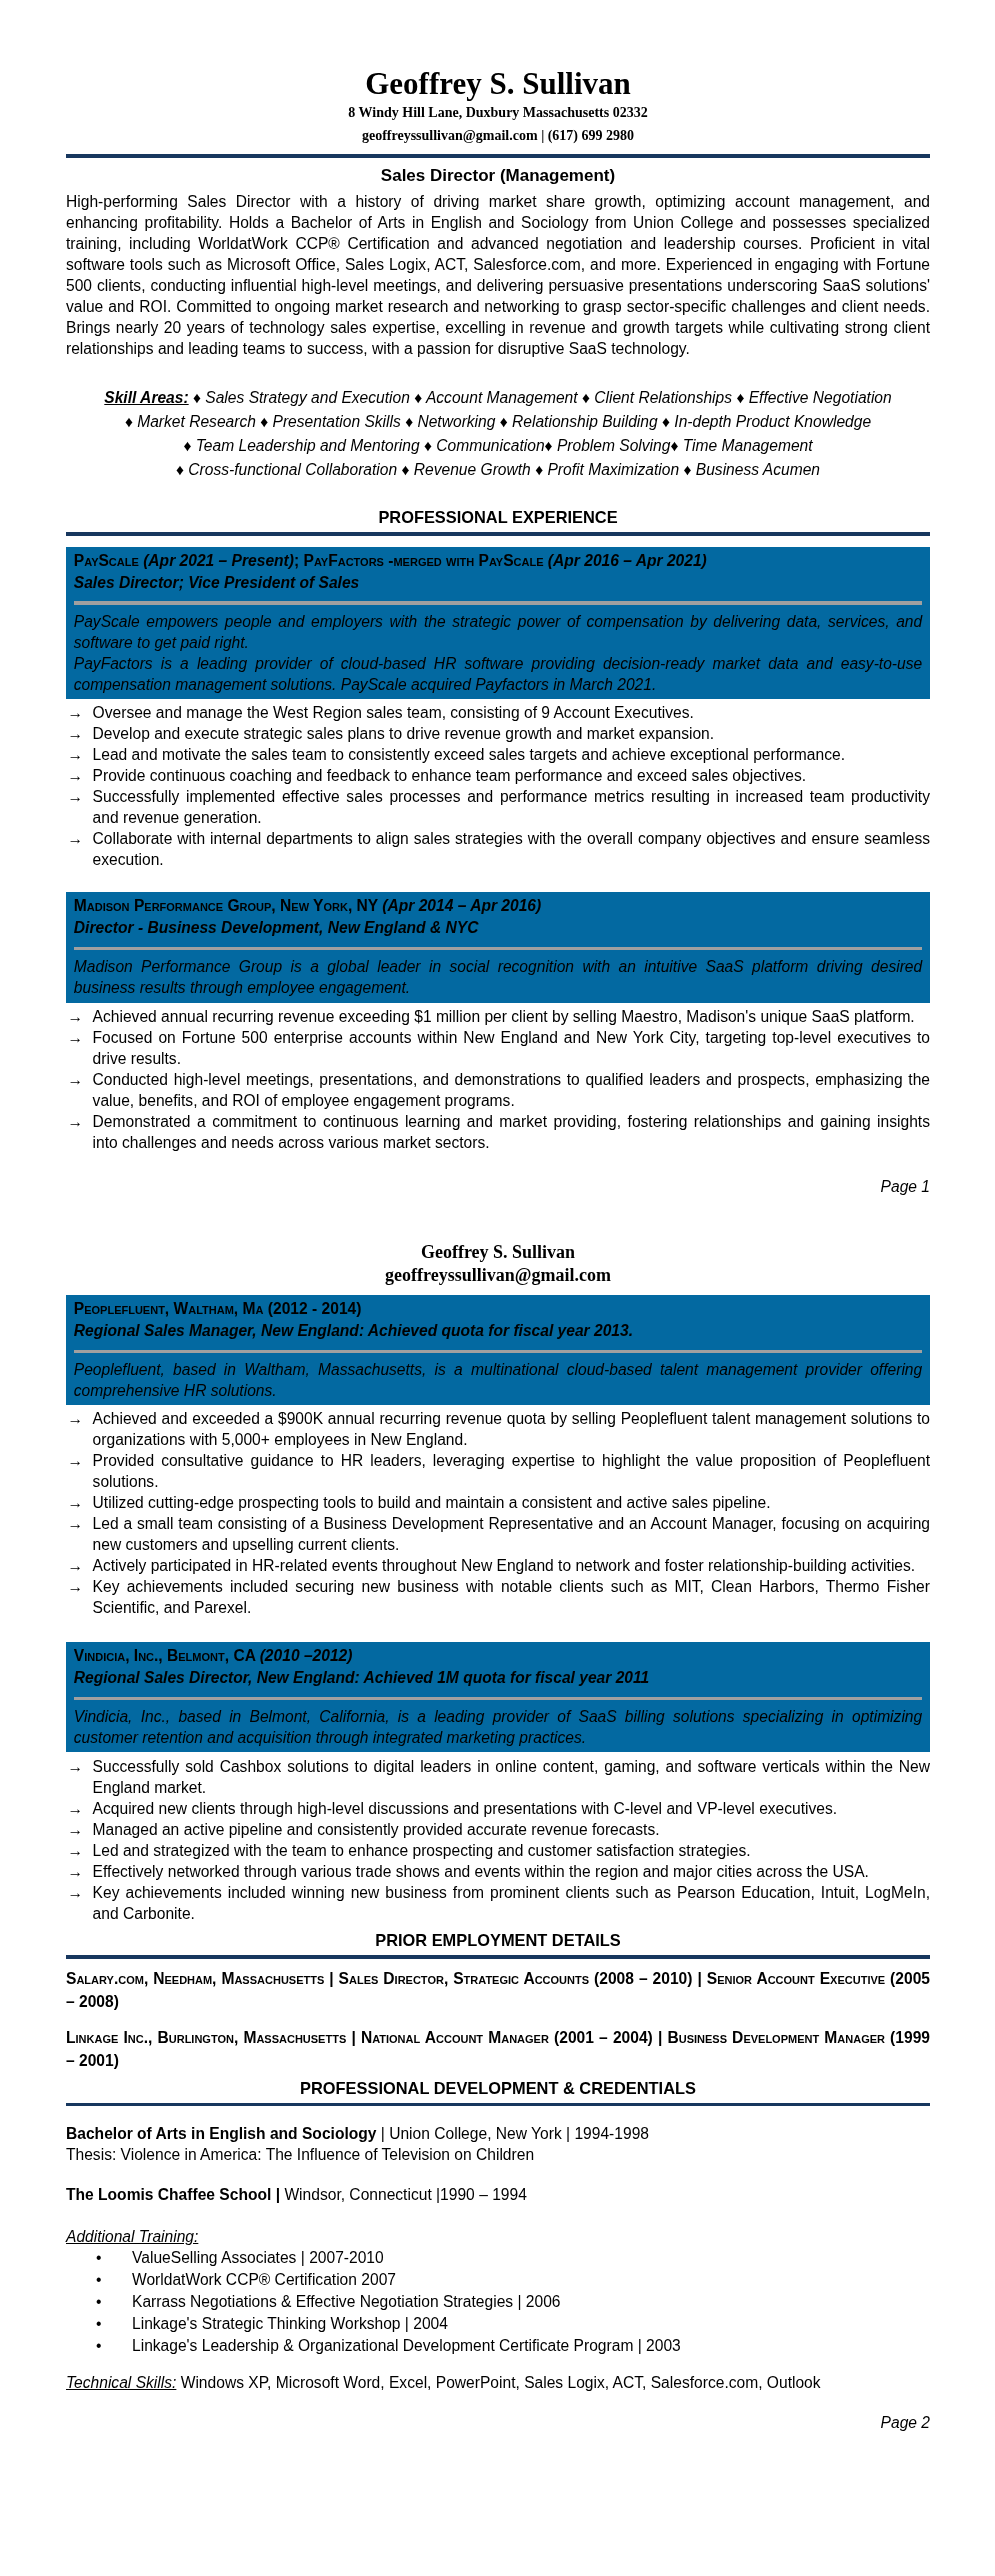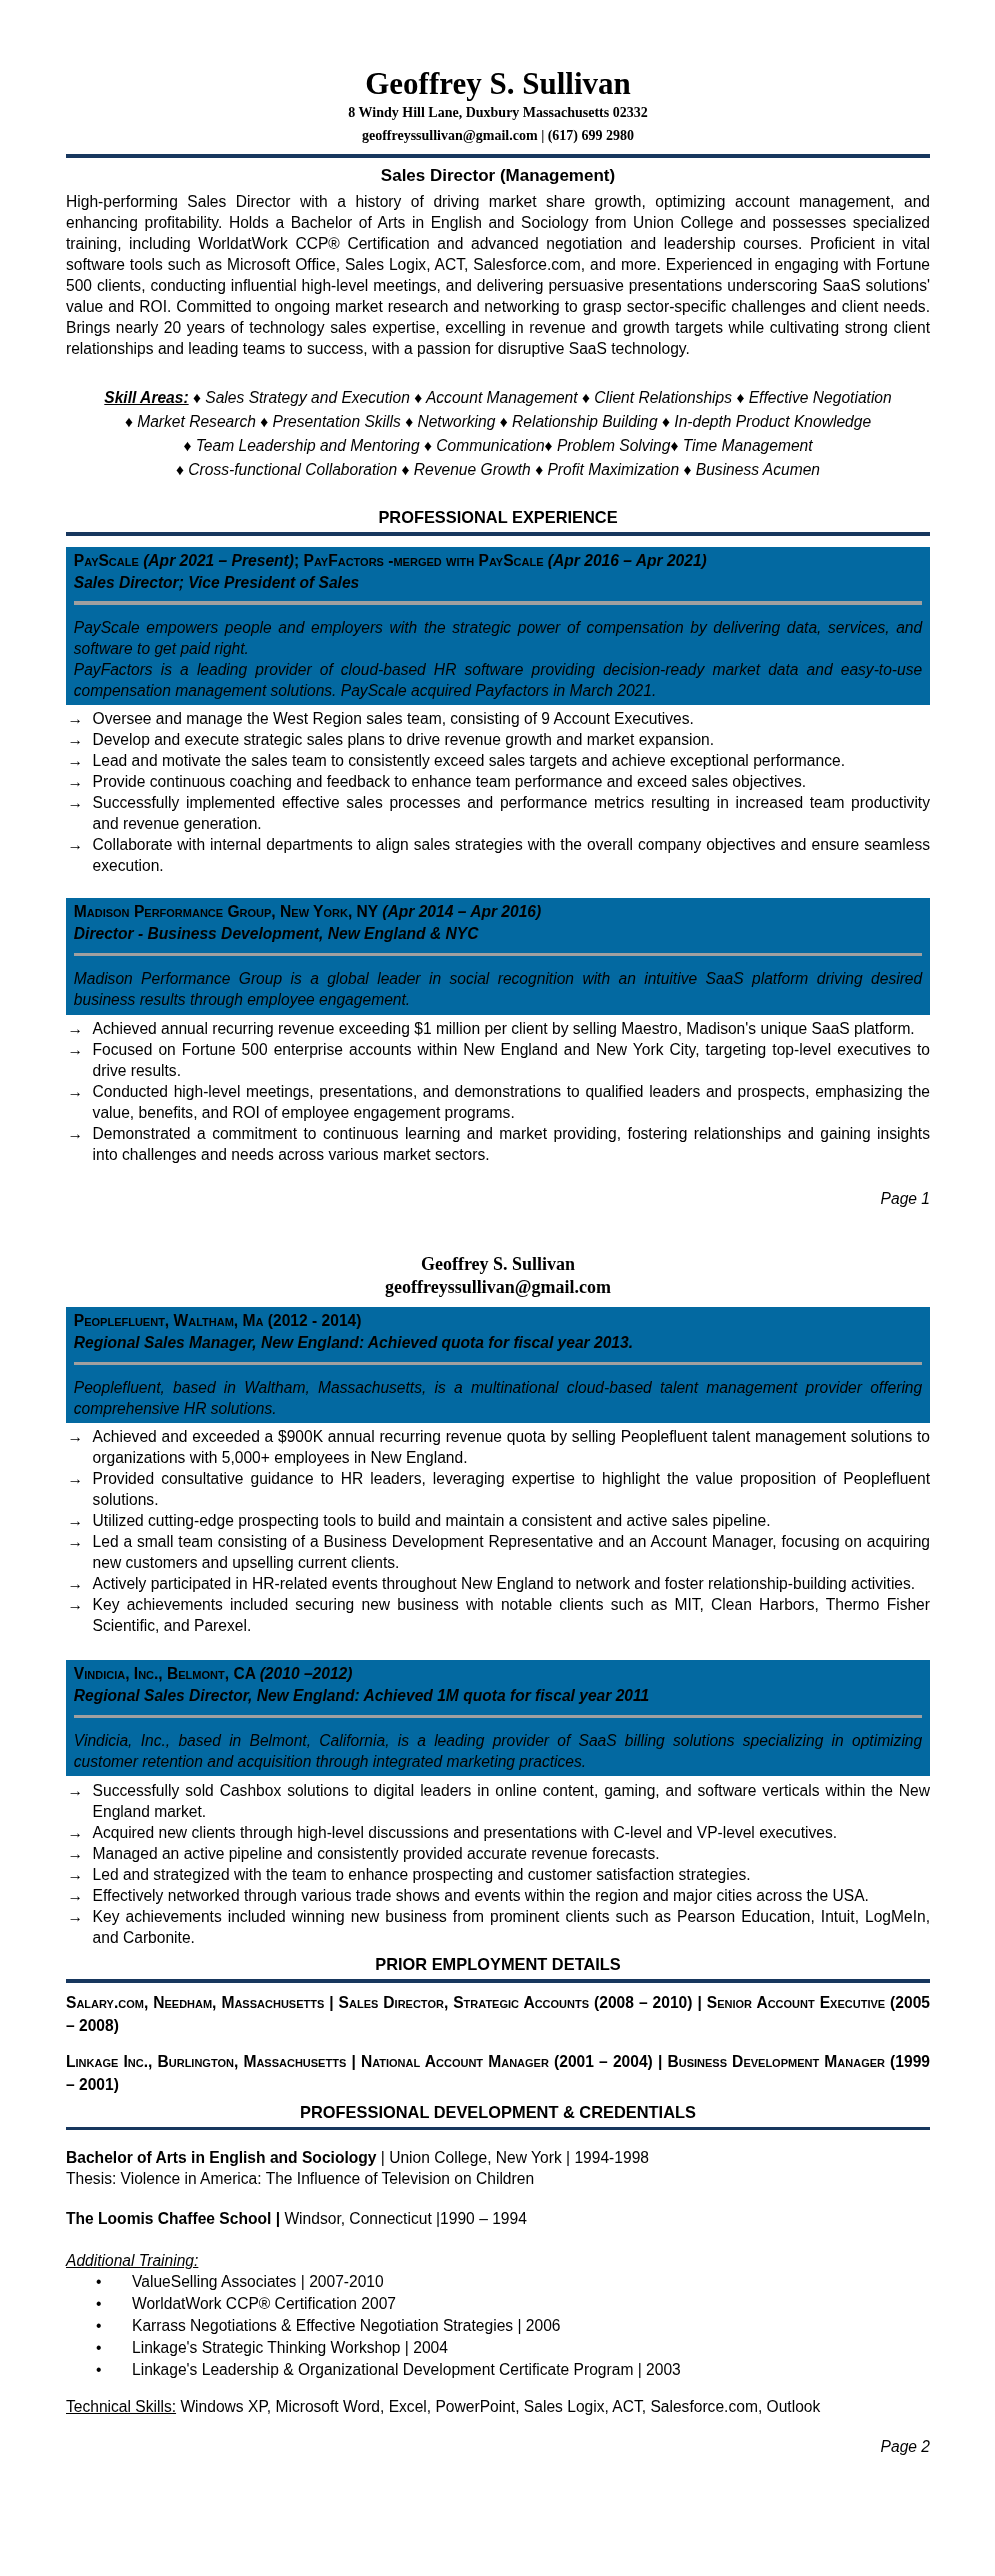--- a/index.html
+++ b/index.html
@@ -29,21 +29,21 @@
 
   
   .job-block { background:#0369a1; padding:3.1px 7.8px 4.7px 7.8px; margin-top:11px; }
   .company-line { font-weight:bold; font-size:15.6px; line-height:22px; }
   .sc { font-variant:small-caps; }
   .dt { font-style:italic; }
   .dt.roman { font-style:normal; }
   .role-line { font-weight:bold; font-style:italic; line-height:22px; }
   .block-spacer { height:7.8px; }
   .divider { height:3.1px; background:#A0A0A0; }
-  .desc { margin-top:12px; font-style:italic; line-height:21px; text-align:justify; }
+  .desc { margin-top:6px; font-style:italic; line-height:21px; text-align:justify; }
 
   .bullets { margin-top:3.1px; }
   .bullet { position:relative; padding-left:26.6px; line-height:21px; text-align:justify; }
   .bullet .arrow { position:absolute; left:1.6px; top:0; }
 
   .jb2 { margin-top:22px; }
   .jb3 { margin-top:7.8px; }
   .jb4 { margin-top:23.4px; }
 
   .pg-footer { margin-top:23.4px; text-align:right; font-style:italic; line-height:21px; }
@@ -59,21 +59,21 @@
 
   .cred-head { margin-top:4.7px; }
   .degree { margin-top:17px; line-height:21px; }
   .b { font-weight:bold; }
   .thesis { line-height:21px; }
   .school { margin-top:19px; line-height:21px; }
   .train-lbl { margin-top:20.3px; font-style:italic; text-decoration:underline; line-height:21px; }
   .tr-item { position:relative; padding-left:66px; line-height:22px; }
   .tr-item .dot { position:absolute; left:30px; top:0; }
   .tech { margin-top:15.6px; line-height:21px; }
-  .tech .lbl { text-decoration:underline; }
+  .tech .lbl { font-style:italic; text-decoration:underline; }
   .pg2-footer { margin-top:19px; text-align:right; font-style:italic; line-height:21px; }
 </style>
 </head>
 <body>
 
 <div class="sheet">
 
   <div class="hdr">
     <div class="name">Geoffrey S. Sullivan</div>
     <div class="hline">8 Windy Hill Lane, Duxbury Massachusetts 02332</div>

